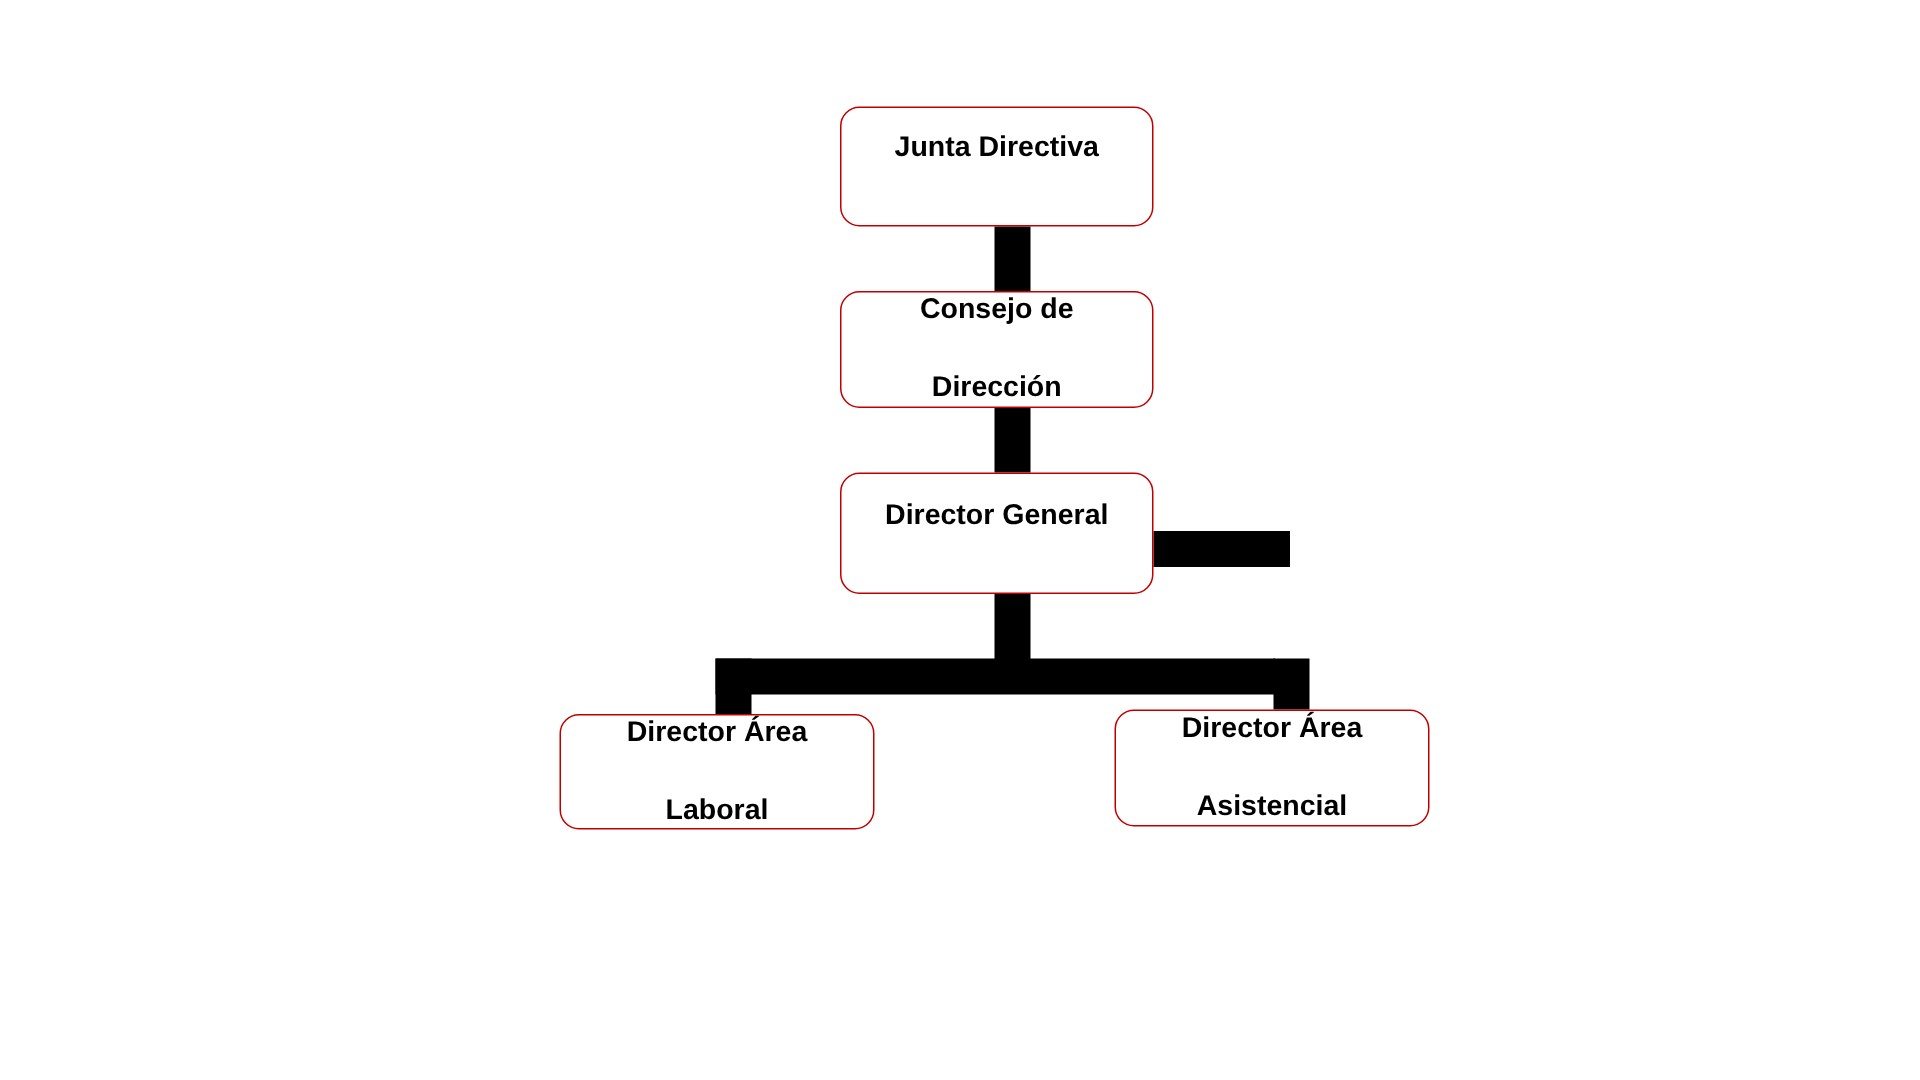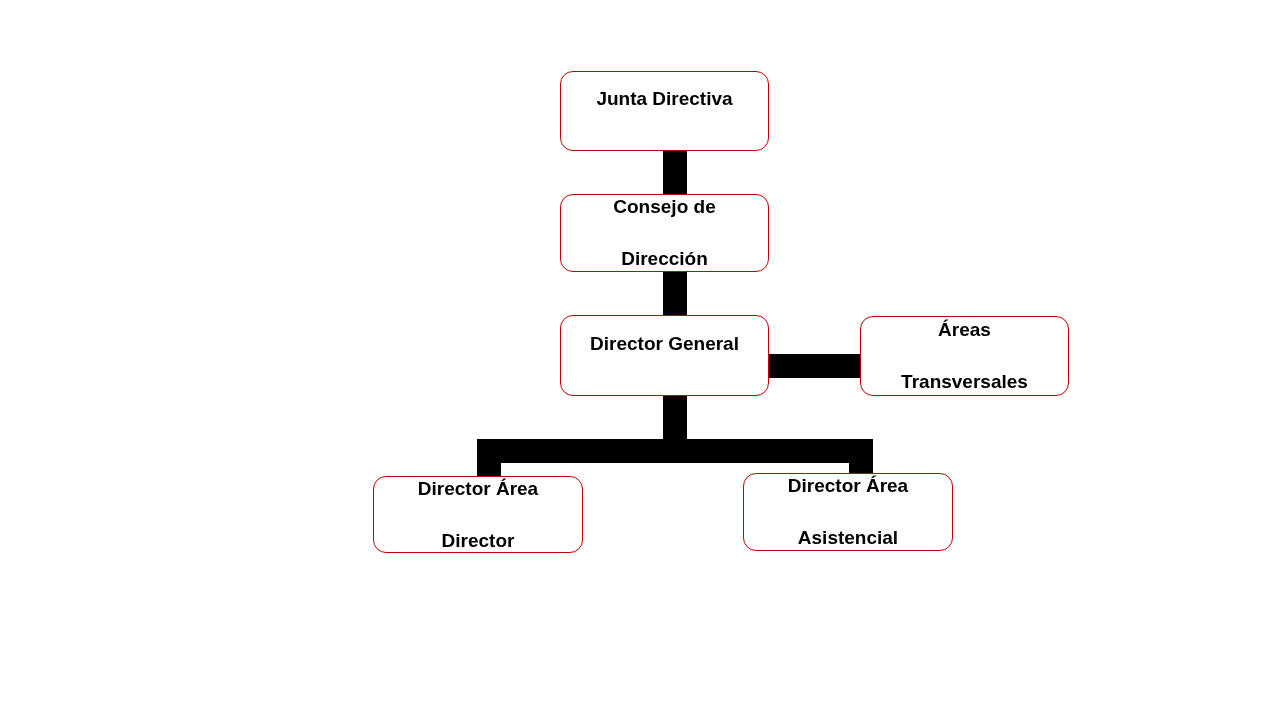--- a/index.html
+++ b/index.html
@@ -78,28 +78,24 @@
   <div class="node" id="node-dirgeneral">
     <span>Director General</span>
     <span></span>
   </div>
 
   <div class="node" id="node-consejo">
     <span>Consejo de</span>
     <span>Dirección</span>
   </div>
 
-  <div class="node" id="node-transversal">
-    <span>Áreas</span>
-    <span>Transversales</span>
-  </div>
 
   <div class="node" id="node-laboral">
     <span>Director Área</span>
-    <span>Director</span>
+    <span>Laboral</span>
   </div>
 
   <div class="node" id="node-asistencial">
     <span>Director Área</span>
     <span>Asistencial</span>
   </div>
 
 </div>
 
 </body></html>

